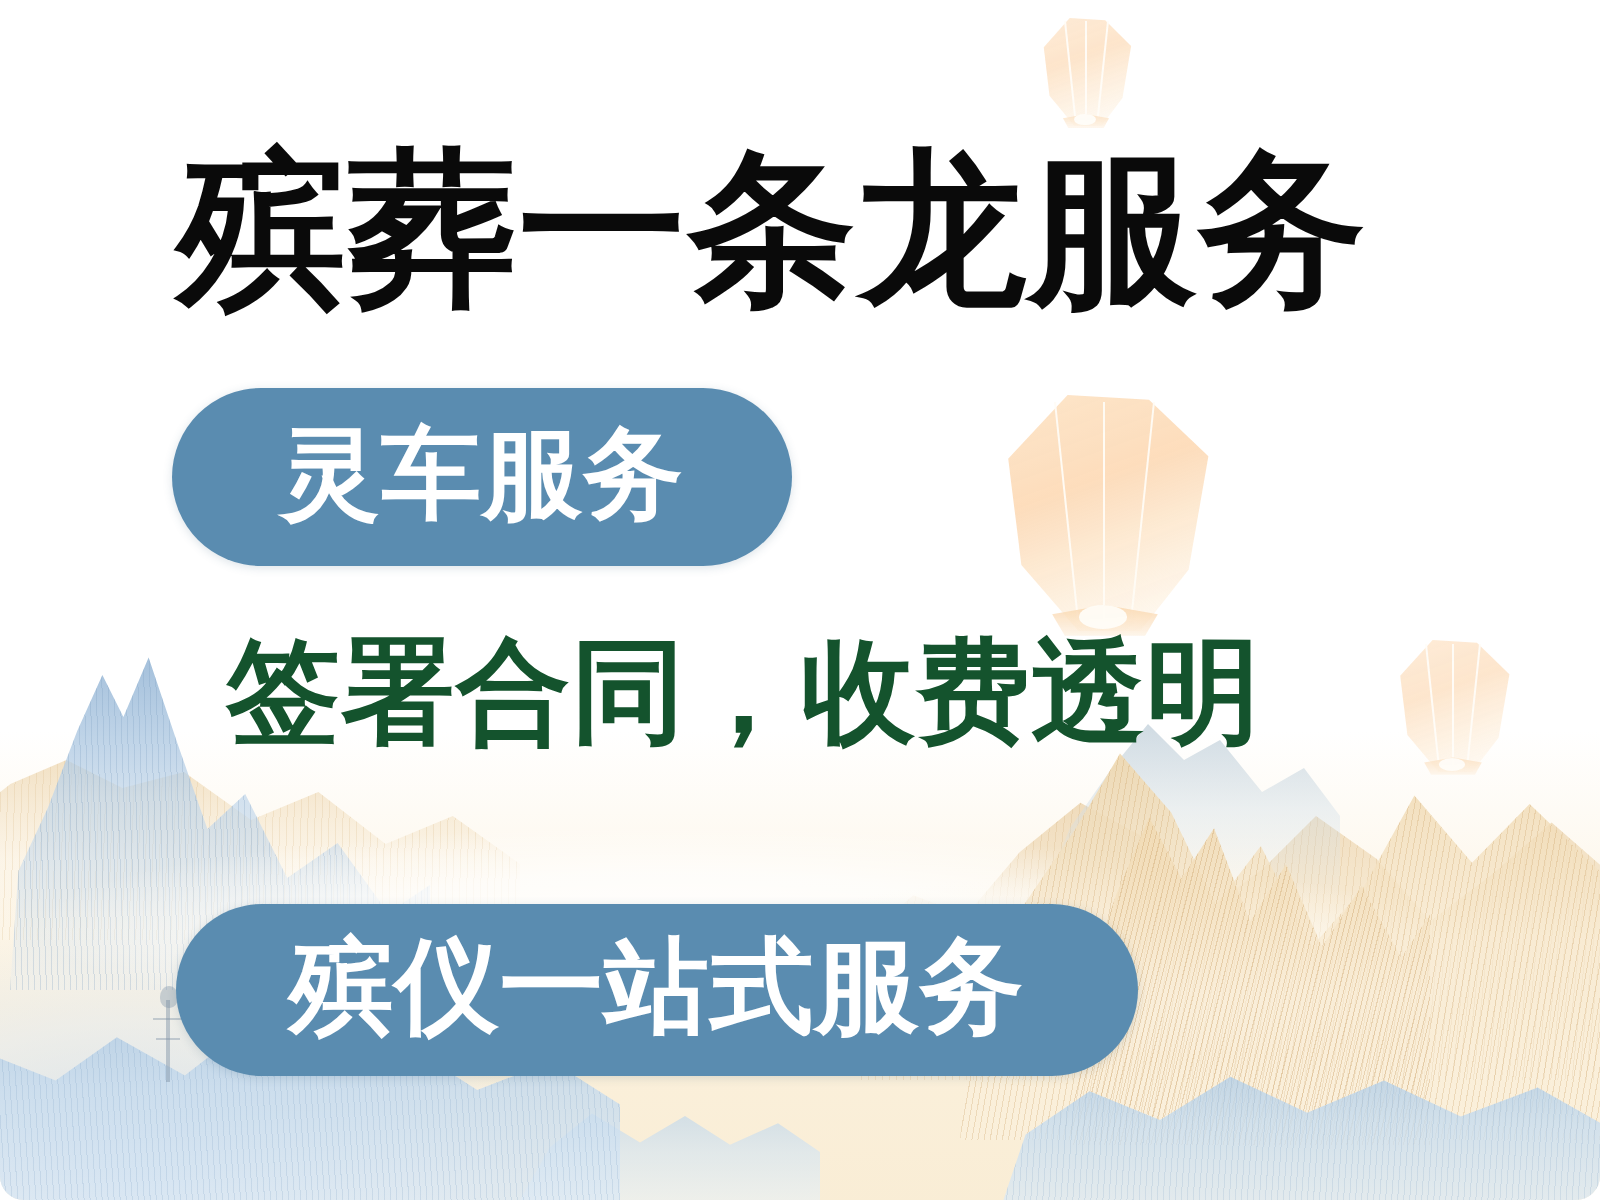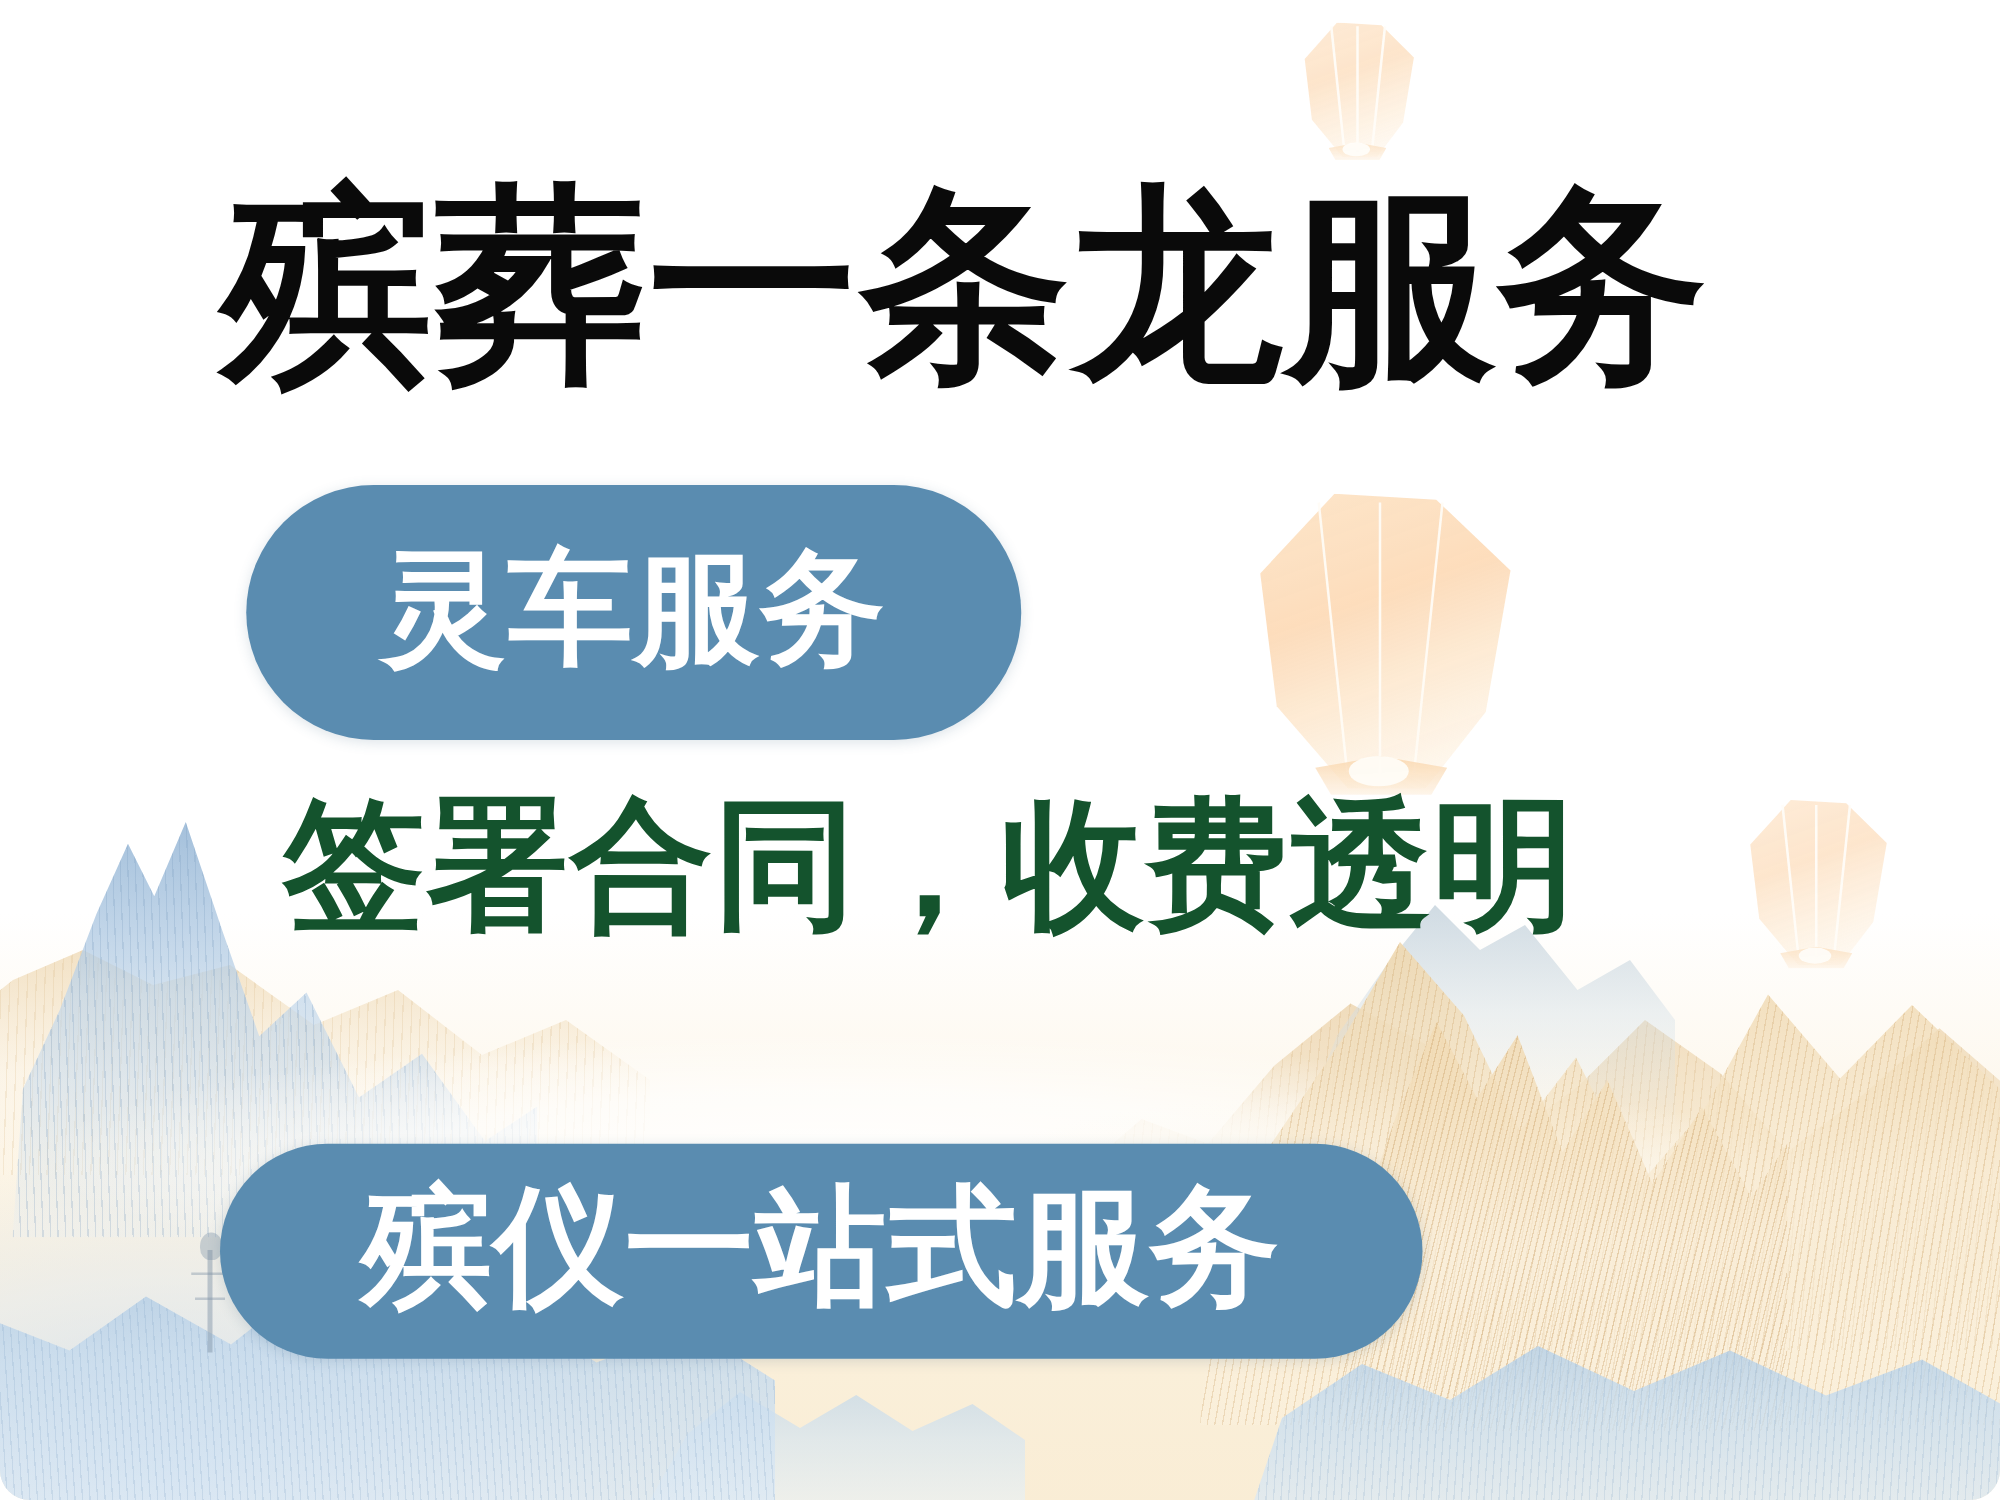--- a/index.html
+++ b/index.html
@@ -299,34 +299,33 @@
     border-radius: 999px;
     color: #ffffff;
     font-family: "Liberation Sans", "DejaVu Sans", sans-serif;
     font-weight: 700;
     letter-spacing: 1px;
     white-space: nowrap;
     box-shadow: 0 2px 10px rgba(60,100,130,0.18);
   }
 
   #pill-top {
-    left: 197px;
+    left: 172px;
     top: 388px;
     width: 620px;
-    height: 204px;
+    height: 178px;
     font-size: 100px;
   }
 
   #pill-bottom {
     left: 176px;
     top: 904px;
     width: 962px;
     height: 172px;
     font-size: 104px;
-    margin-top: 11px;
   }
 
   .pill .pill-text {
     display: block;
     transform: translateY(-2px);
   }
 
   .subline {
     position: absolute;
     left: 178px;

